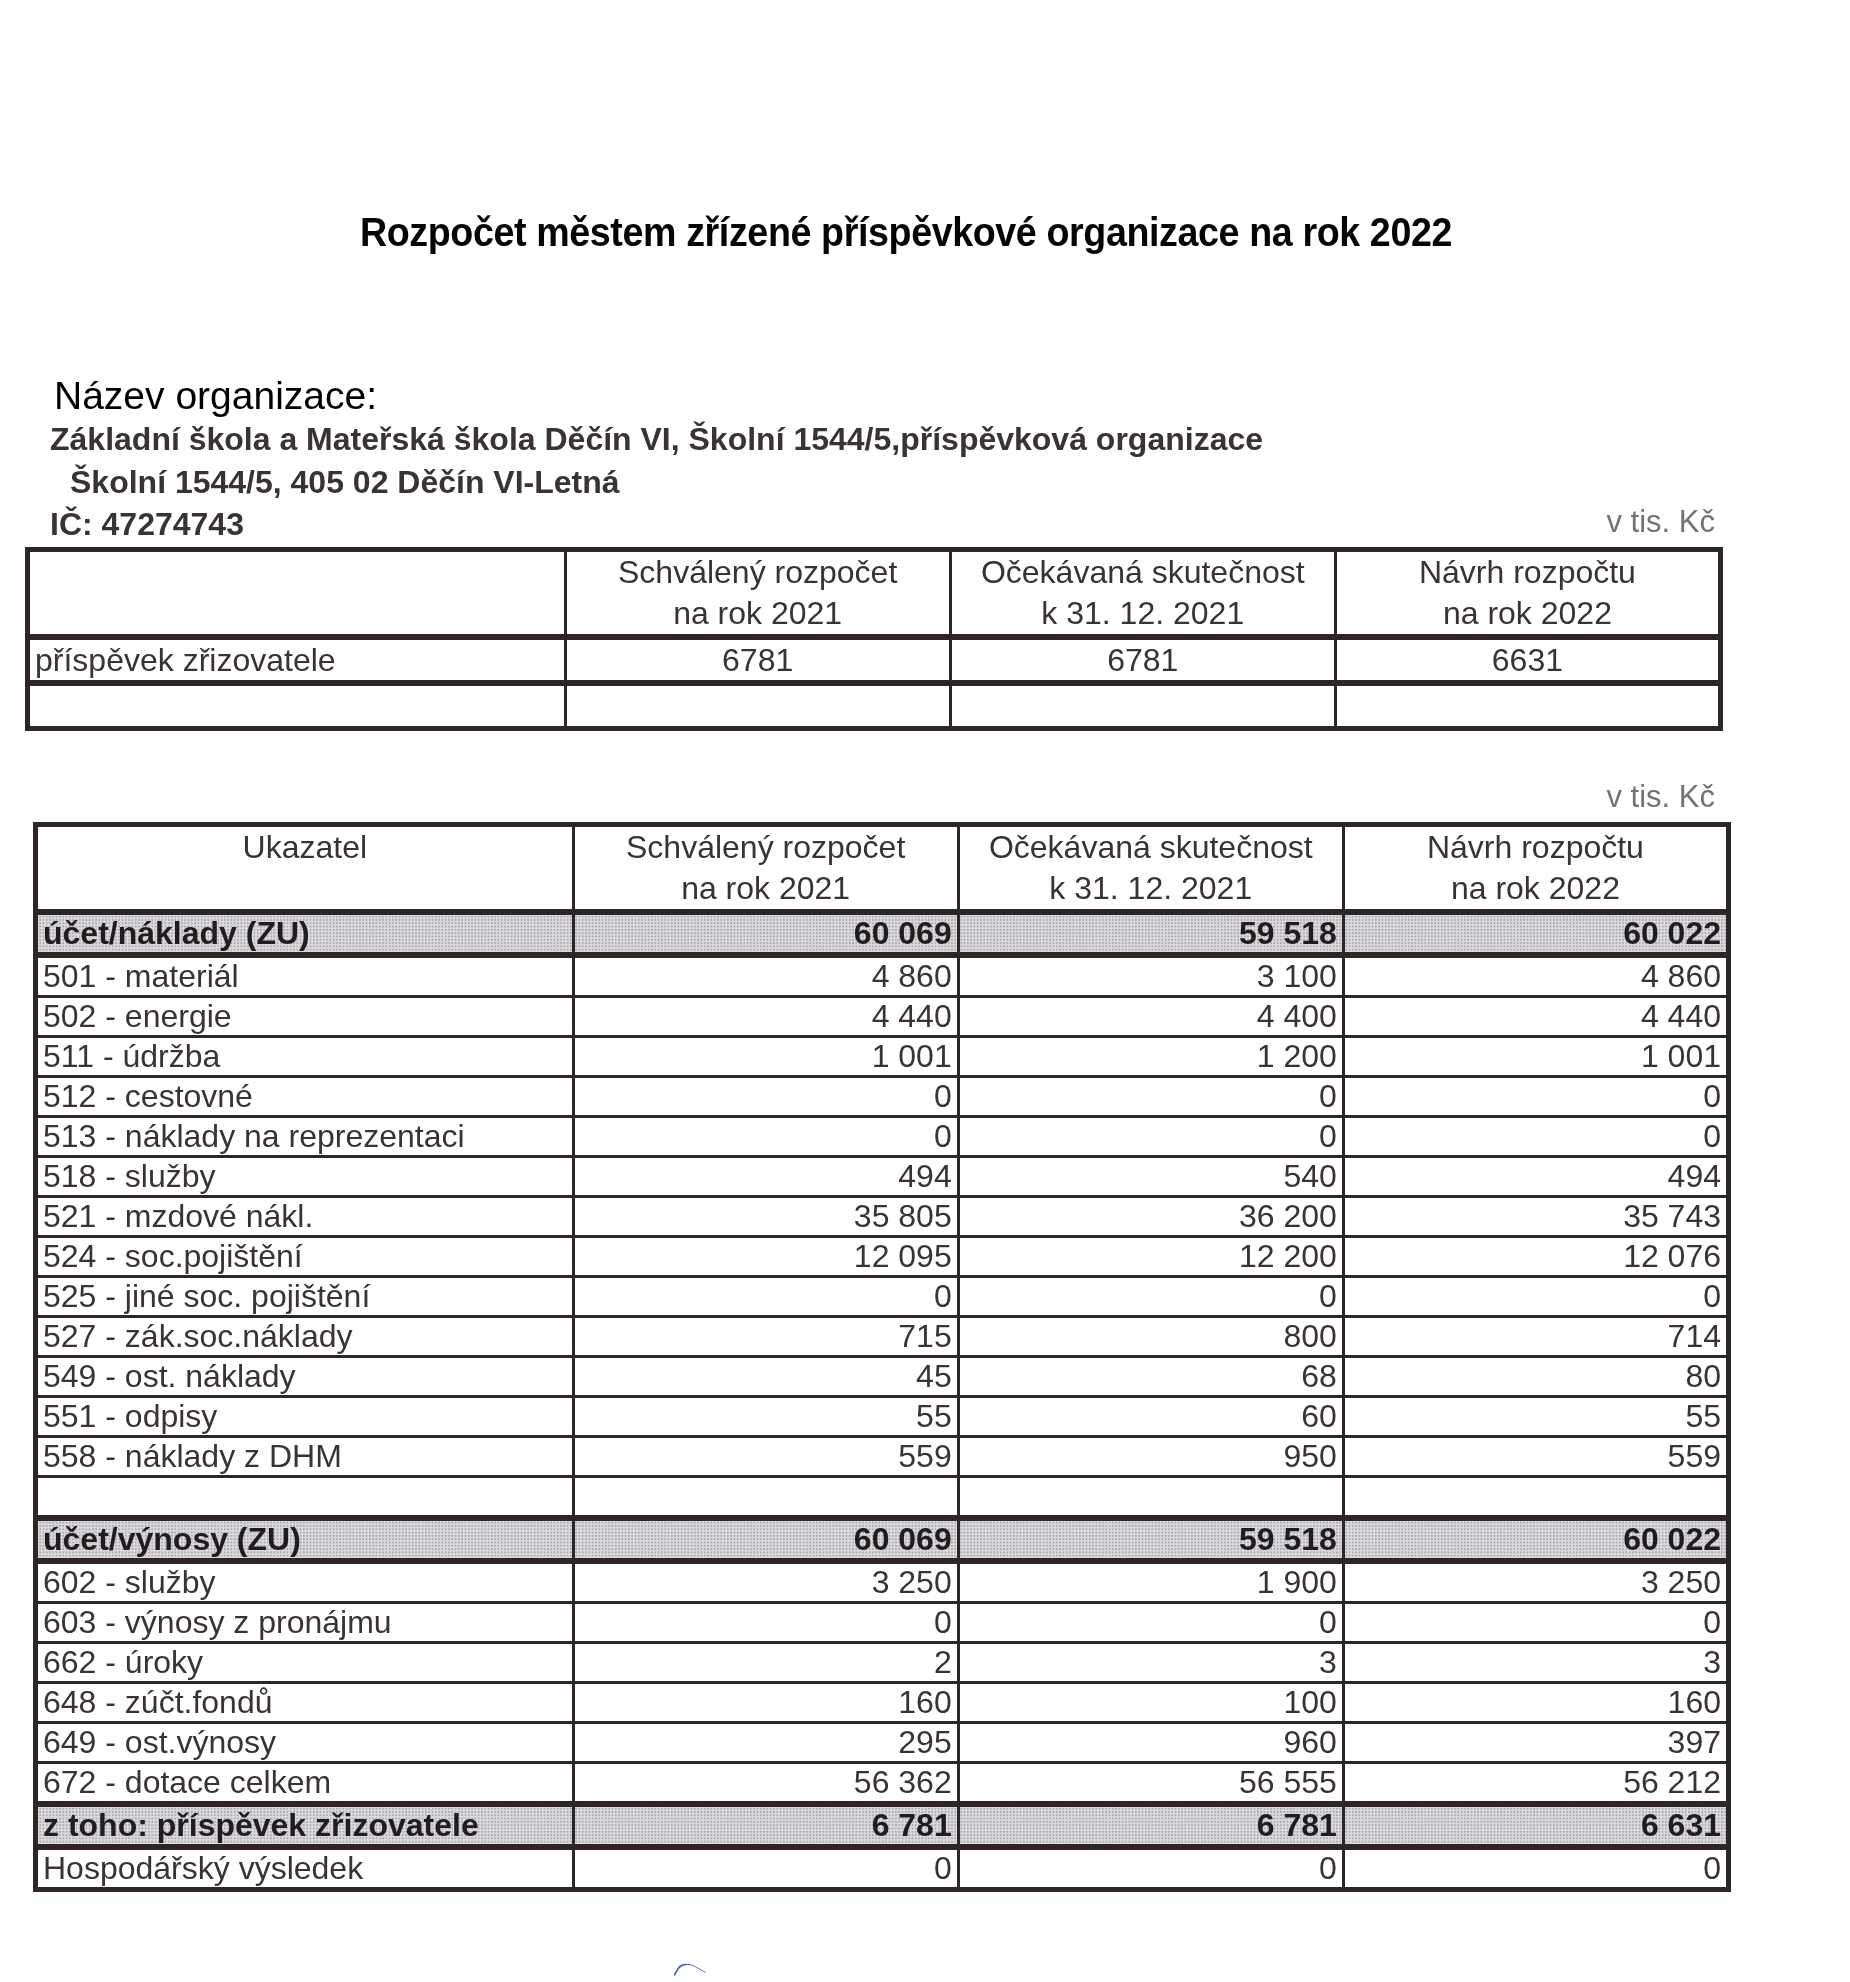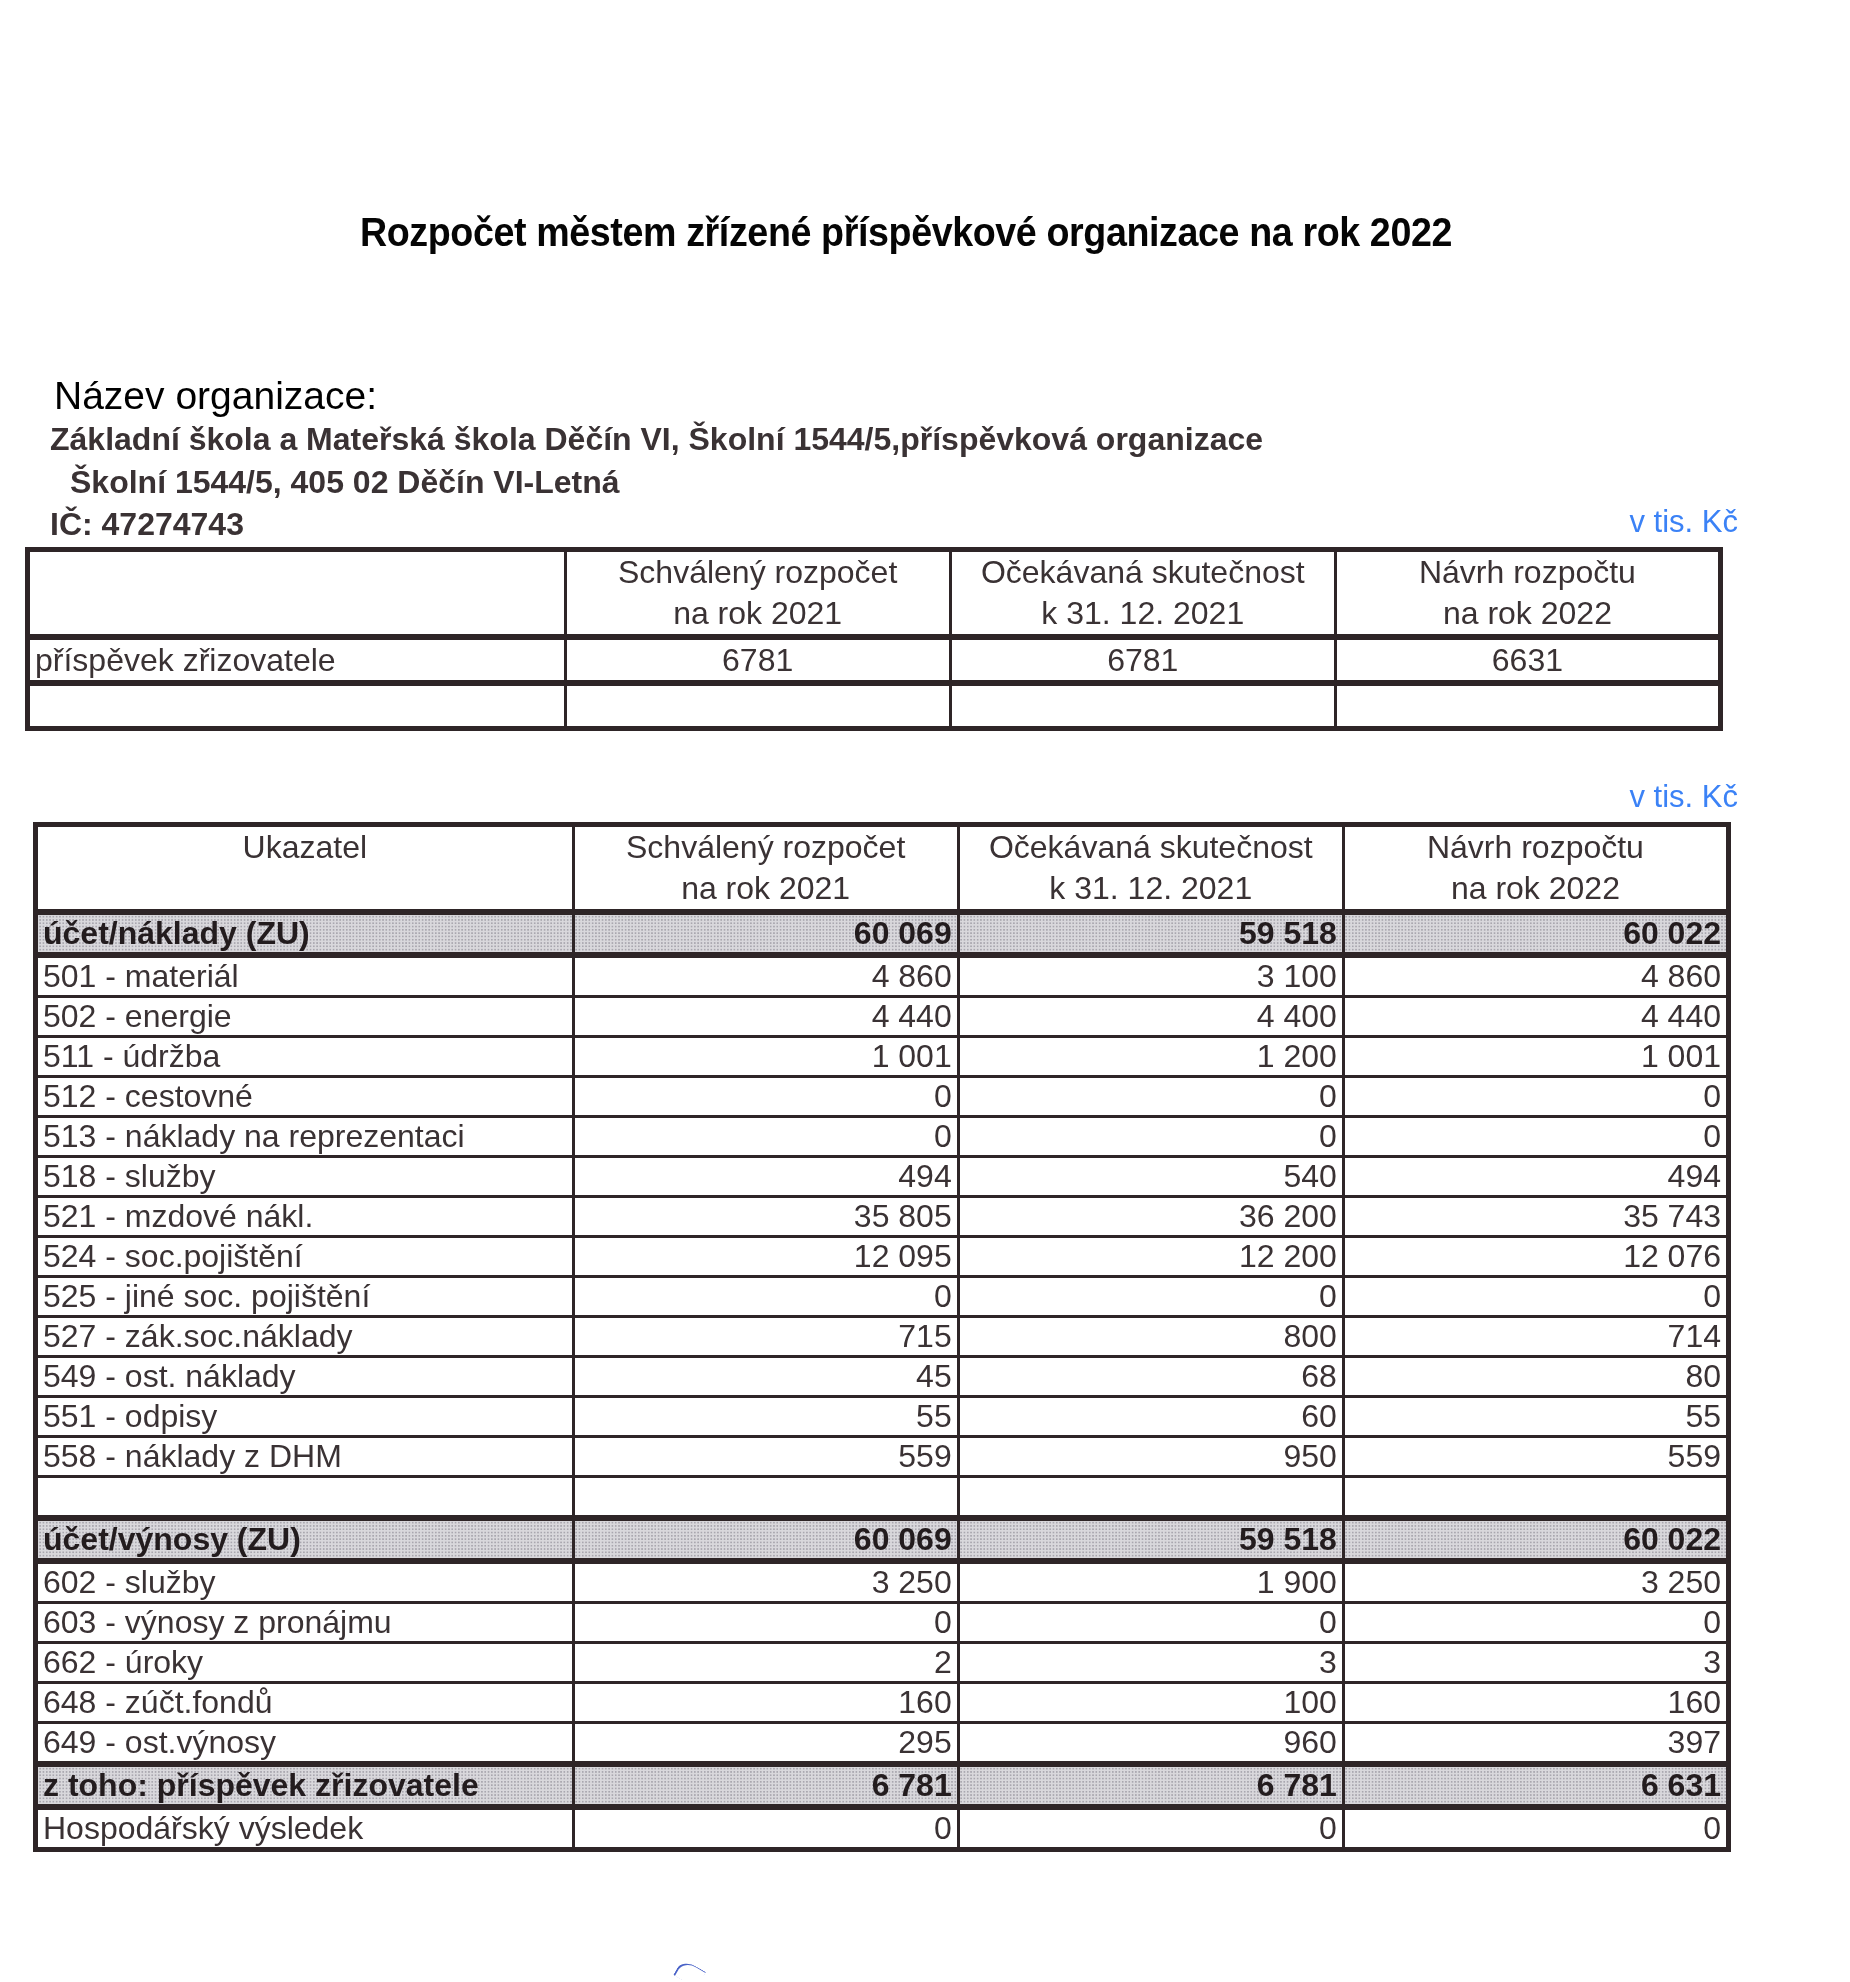--- a/index.html
+++ b/index.html
@@ -40,23 +40,23 @@
       left: 50px;
       font-weight: bold;
       font-size: 32px;
       color: #3a3234;
     }
     .org-name { top: 421px; }
     .org-address { top: 464px; margin-left: 20px; }
     .org-ic { top: 506px; }
     .unit {
       position: absolute;
-      right: 113px;
+      right: 136px;
       font-size: 31px;
-      color: #3b82f6;
+      color: #737373;
     }
     .unit-1 { top: 504px; }
     .unit-2 { top: 779px; }
 
     table.grid {
       position: absolute;
       left: 25px;
       width: 1698px;
       border-collapse: collapse;
       table-layout: fixed;
@@ -316,20 +316,26 @@
         <td class="num">160</td>
         <td class="num">100</td>
         <td class="num">160</td>
       </tr>
       <tr class="row ">
         <td class="lbl">649 - ost.výnosy</td>
         <td class="num">295</td>
         <td class="num">960</td>
         <td class="num">397</td>
       </tr>
+      <tr class="row ">
+        <td class="lbl">672 - dotace celkem</td>
+        <td class="num">56 362</td>
+        <td class="num">56 555</td>
+        <td class="num">56 212</td>
+      </tr>
       <tr class="row total">
         <td class="lbl">z toho: příspěvek zřizovatele</td>
         <td class="num">6 781</td>
         <td class="num">6 781</td>
         <td class="num">6 631</td>
       </tr>
       <tr class="row ">
         <td class="lbl">Hospodářský výsledek</td>
         <td class="num">0</td>
         <td class="num">0</td>

